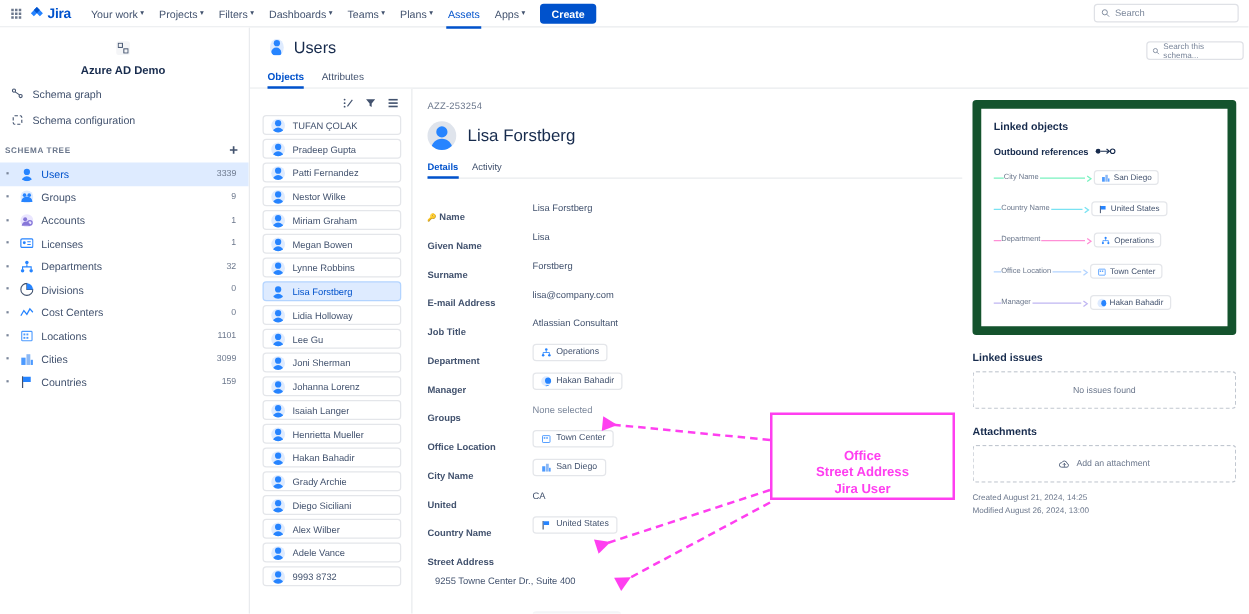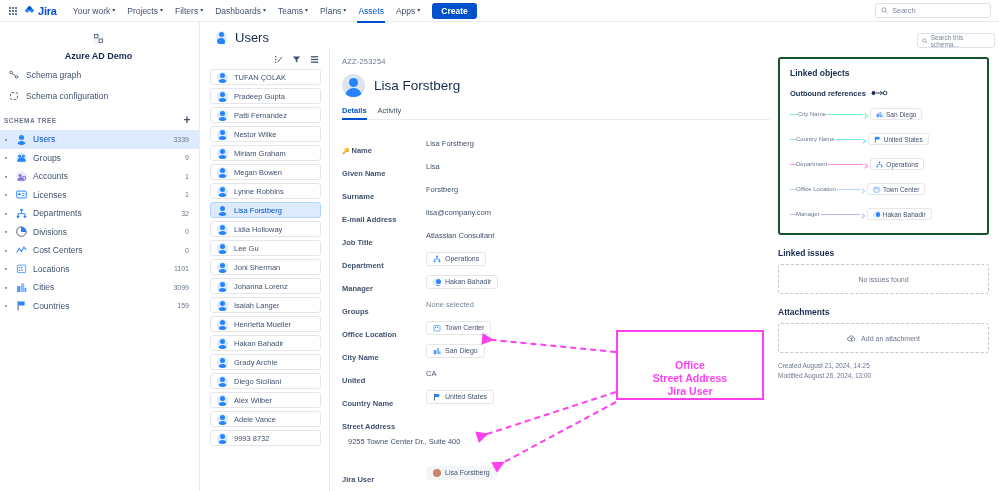--- a/index.html
+++ b/index.html
@@ -154,21 +154,21 @@
     display: inline-flex; align-items: center; gap: 4px;
     border: 1px solid #e4e6ea; border-radius: 3px; background: #fff;
     padding: 2px 6px; font-size: 7px; color: #42526e; cursor: pointer;
   }
   .label-key { font-size: 6px; color: #42526e;}
   .street-val { font-size: 7.5px; color: #42526e; padding-left: 6px; }
 
   
   .rightcol { width: 229px; min-width: 229px; padding: 9px 10px 0 8px; }
   .card {
-    border: 2px solid #14532d; border-radius: 3px; background: #fff;
+    border: 7px solid #14532d; border-radius: 3px; background: #fff;
     padding: 9px 10px 10px 10px;
   }
   .card-title { font-size: 8.5px; font-weight: 700; color: #172b4d; }
   .sub-title { font-size: 7.5px; font-weight: 700; color: #172b4d; display:flex; align-items:center; gap:5px; margin-top: 11px;}
   .ref-row { display: flex; align-items: center; gap: 0; margin-top: 7px; }
   .ref-label { font-size: 6px; color: #6b778c; white-space: nowrap; }
   .ref-line { height: 1px; flex: 0 0 auto; }
   .ref-chip {
     display: inline-flex; align-items: center; gap: 3px;
     border: 1px solid #e4e6ea; border-radius: 3px; background: #fff;
@@ -439,20 +439,24 @@
         </div>
         <div class="page-search">
           <svg width="6" height="6" viewBox="0 0 16 16">
               <circle cx="6.5" cy="6.5" r="4.7" fill="none" stroke="#7a869a" stroke-width="1.9"></circle>
               <line x1="10" y1="10" x2="14.5" y2="14.5" stroke="#7a869a" stroke-width="1.9"></line>
             </svg>
           <span>Search this schema...</span>
         </div>
       </div>
 
+      <div class="tabs-row">
+        <div class="tab active">Objects</div>
+        <div class="tab">Attributes</div>
+      </div>
 
       <div class="panes">
 
         <div class="listcol">
           <div class="list-toolbar">
             <span class="tb-icon">
               <svg width="9" height="9" viewBox="0 0 16 16">
                   <circle cx="3" cy="3" r="1.3" fill="#42526e"></circle>
                   <circle cx="3" cy="8" r="1.3" fill="#42526e"></circle>
                   <circle cx="3" cy="13" r="1.3" fill="#42526e"></circle>

